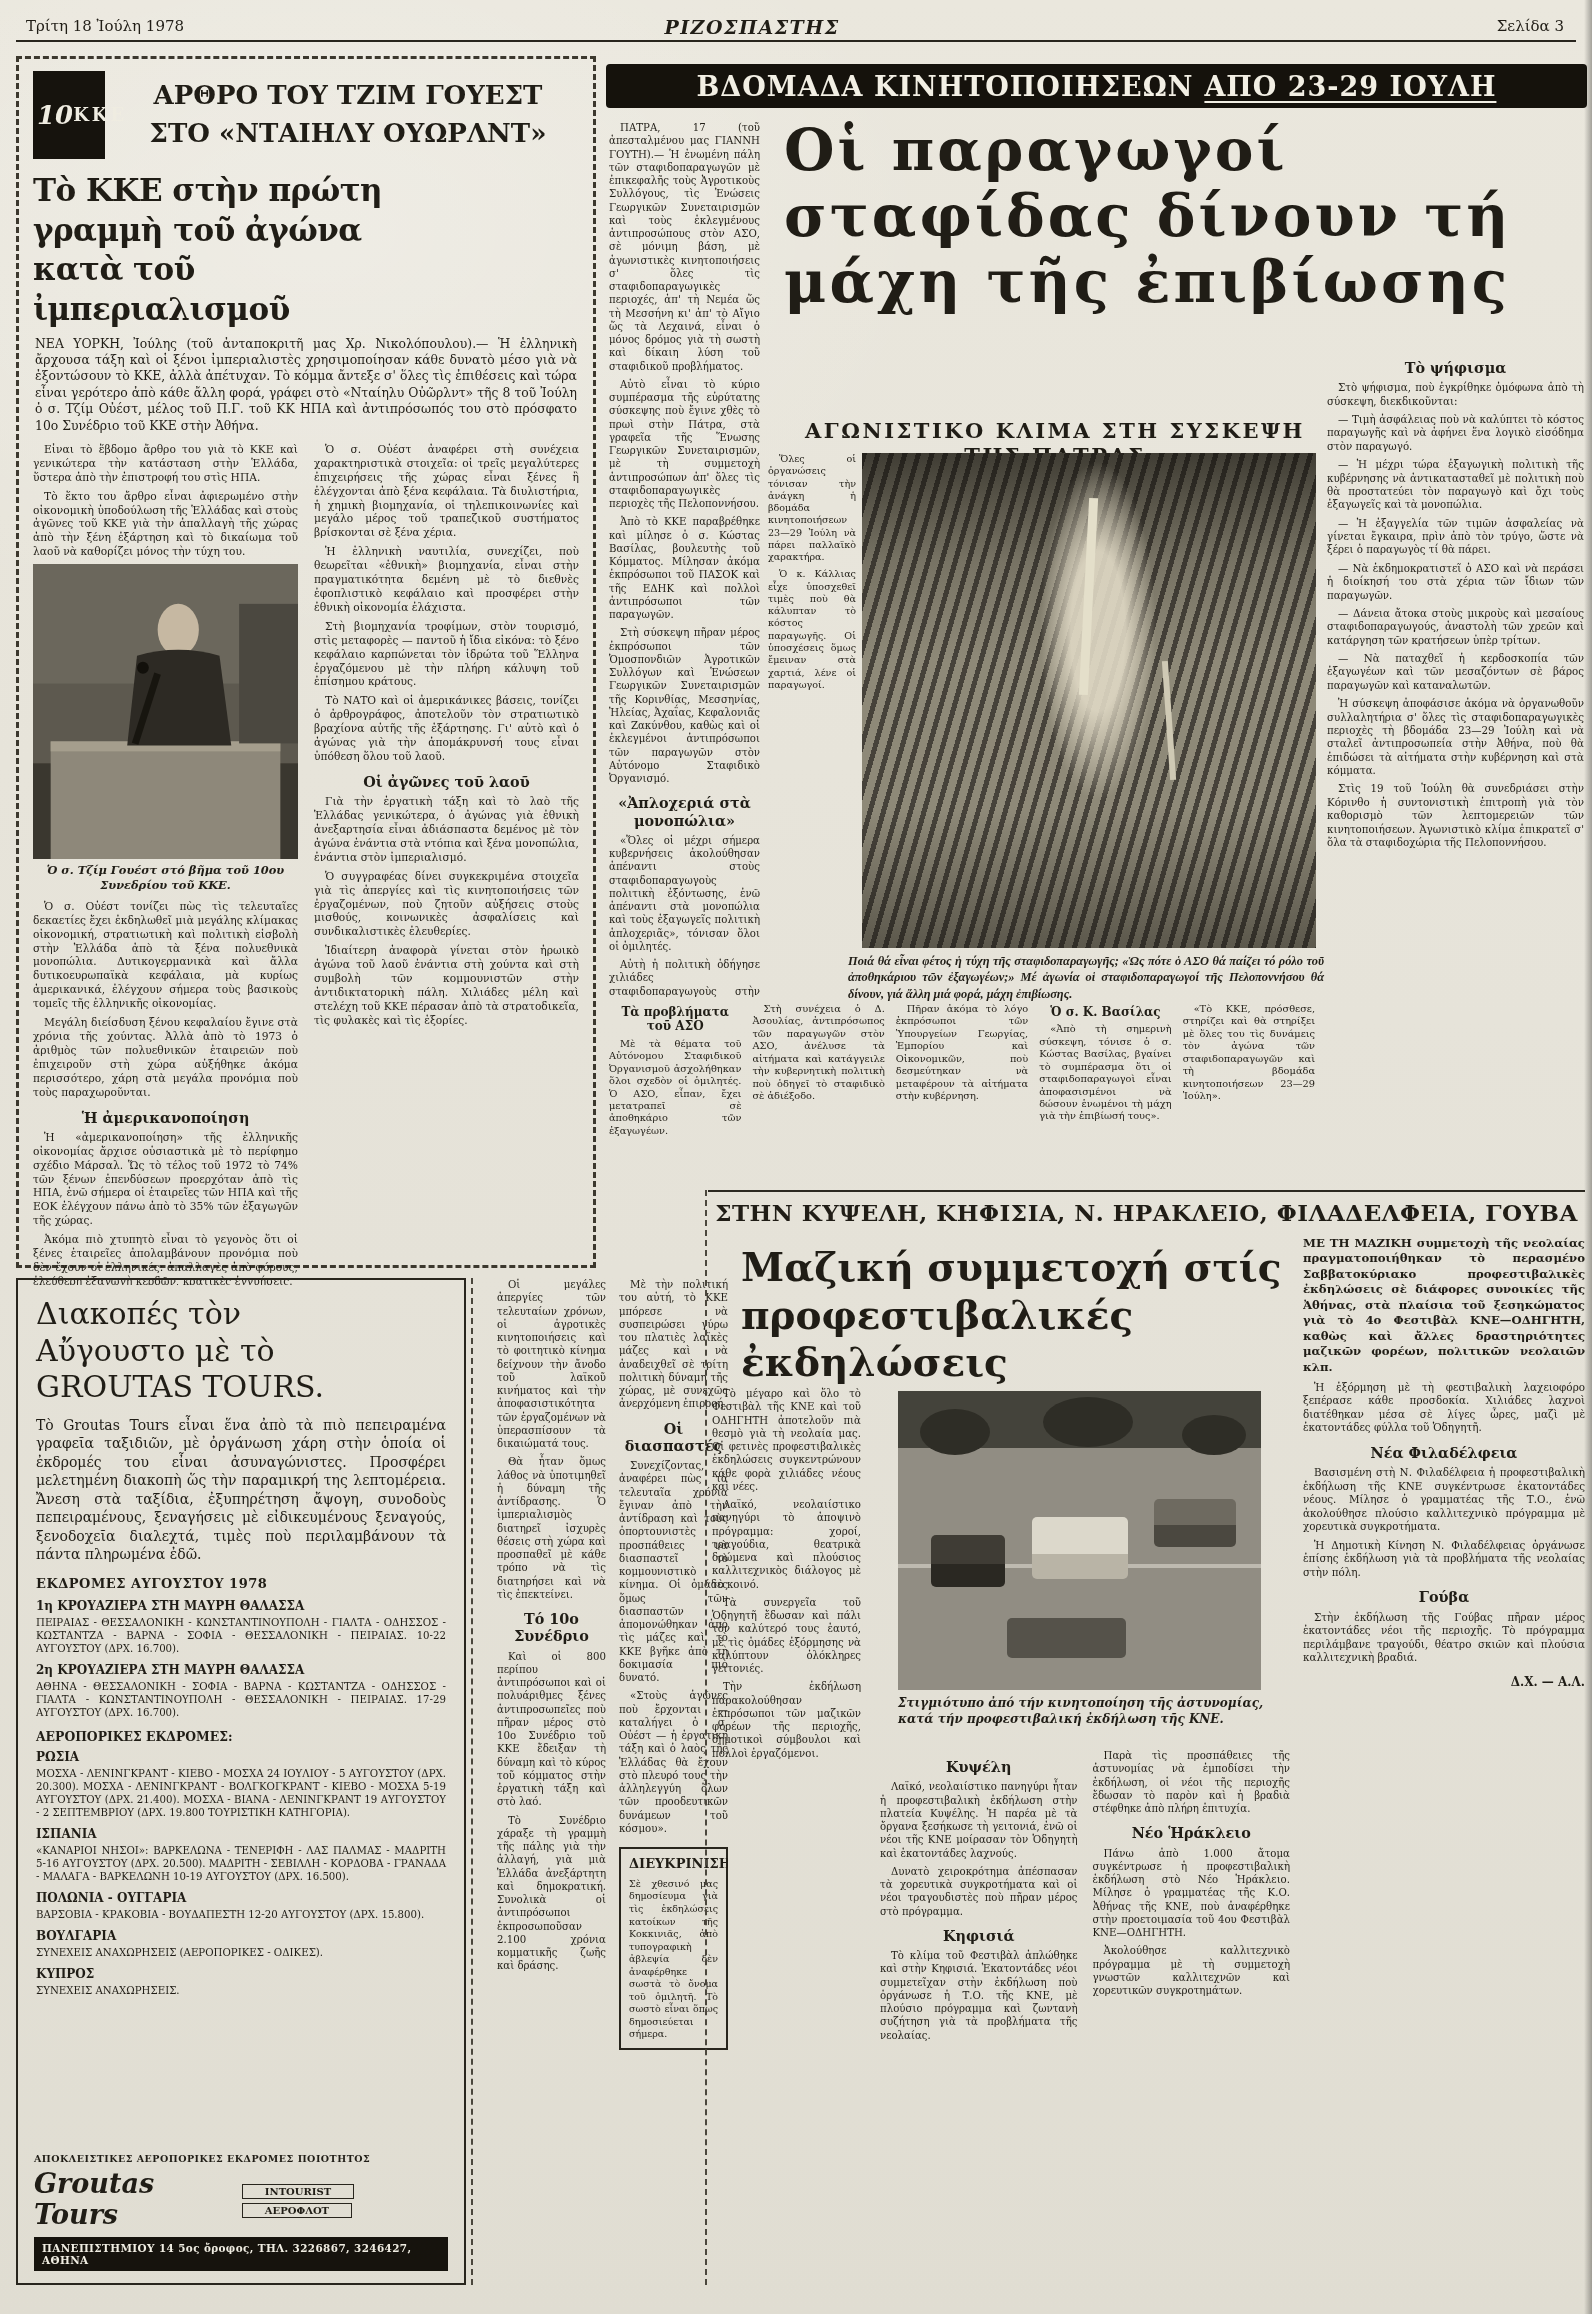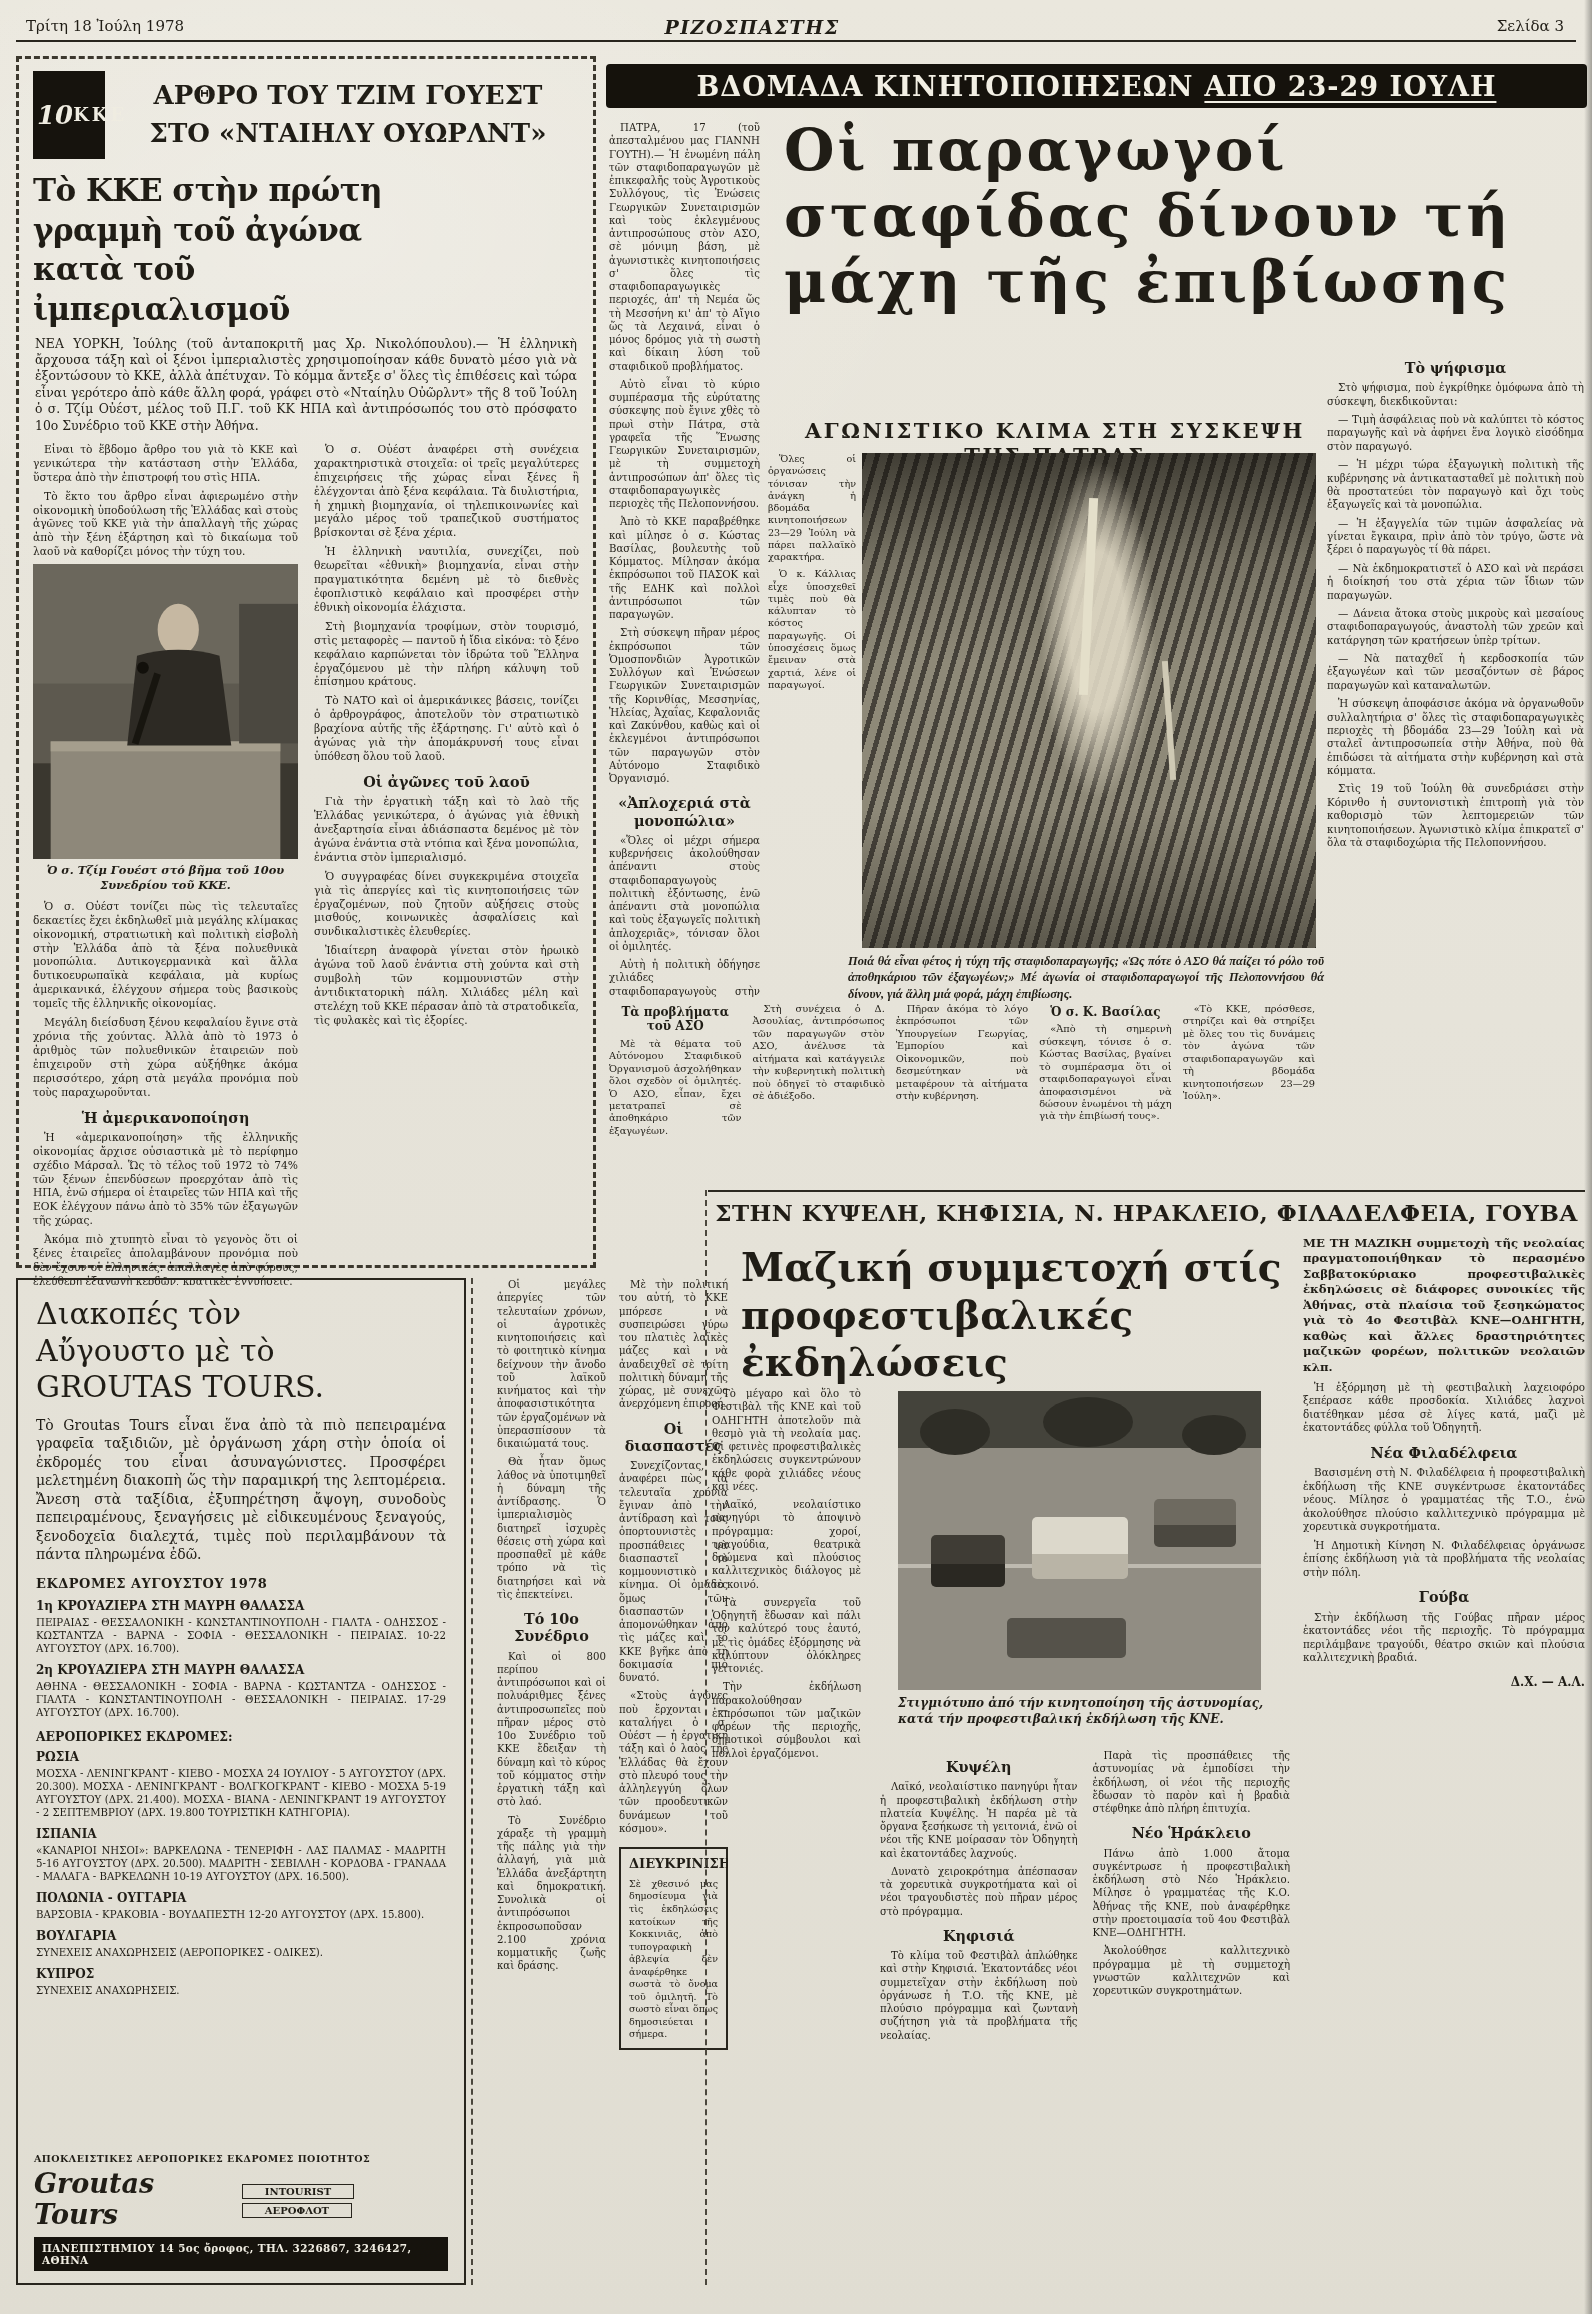--- a/index.html
+++ b/index.html
@@ -371,21 +371,21 @@
   <div class="fest-rule"></div>
   <div class="fest-kicker">ΣΤΗΝ ΚΥΨΕΛΗ, ΚΗΦΙΣΙΑ, Ν. ΗΡΑΚΛΕΙΟ, ΦΙΛΑΔΕΛΦΕΙΑ, ΓΟΥΒΑ</div>
   <h1 class="fest-headline">
       <div>Μαζική συμμετοχή στίς</div>
       <div>προφεστιβαλικές ἐκδηλώσεις</div>
     </h1>
 
   <div class="fest-colR">
     <p class="fest-lead">ΜΕ ΤΗ ΜΑΖΙΚΗ συμμετοχὴ τῆς νεολαίας πραγματοποιήθηκαν τὸ περασμένο Σαββατοκύριακο προφεστιβαλικὲς ἐκδηλώσεις σὲ διάφορες συνοικίες τῆς Ἀθήνας, στὰ πλαίσια τοῦ ξεσηκώματος γιὰ τὸ 4ο Φεστιβὰλ ΚΝΕ—ΟΔΗΓΗΤΗ, καθὼς καὶ ἄλλες δραστηριότητες μαζικῶν φορέων, πολιτικῶν νεολαιῶν κλπ.</p>
     <div>
-        <p class="para">Ἡ ἐξόρμηση μὲ τὴ φεστιβαλικὴ λαχειοφόρο ξεπέρασε κάθε προσδοκία. Χιλιάδες λαχνοὶ διατέθηκαν μέσα σὲ λίγες κατά, μαζὶ μὲ ἑκατοντάδες φύλλα τοῦ Ὁδηγητῆ.</p>
+        <p class="para">Ἡ ἐξόρμηση μὲ τὴ φεστιβαλικὴ λαχειοφόρο ξεπέρασε κάθε προσδοκία. Χιλιάδες λαχνοὶ διατέθηκαν μέσα σὲ λίγες ὧρες, μαζὶ μὲ ἑκατοντάδες φύλλα τοῦ Ὁδηγητῆ.</p>
       </div>
     <h3 class="subhead">Νέα Φιλαδέλφεια</h3>
     <div>
         <p class="para">Βασισμένη στὴ Ν. Φιλαδέλφεια ἡ προφεστιβαλικὴ ἐκδήλωση τῆς ΚΝΕ συγκέντρωσε ἑκατοντάδες νέους. Μίλησε ὁ γραμματέας τῆς Τ.Ο., ἐνῶ ἀκολούθησε πλούσιο καλλιτεχνικὸ πρόγραμμα μὲ χορευτικὰ συγκροτήματα.</p>
         <p class="para">Ἡ Δημοτικὴ Κίνηση Ν. Φιλαδέλφειας ὀργάνωσε ἐπίσης ἐκδήλωση γιὰ τὰ προβλήματα τῆς νεολαίας στὴν πόλη.</p>
       </div>
     <h3 class="subhead">Γούβα</h3>
     <div>
         <p class="para">Στὴν ἐκδήλωση τῆς Γούβας πῆραν μέρος ἑκατοντάδες νέοι τῆς περιοχῆς. Τὸ πρόγραμμα περιλάμβανε τραγούδι, θέατρο σκιῶν καὶ πλούσια καλλιτεχνικὴ βραδιά.</p>
       </div>

